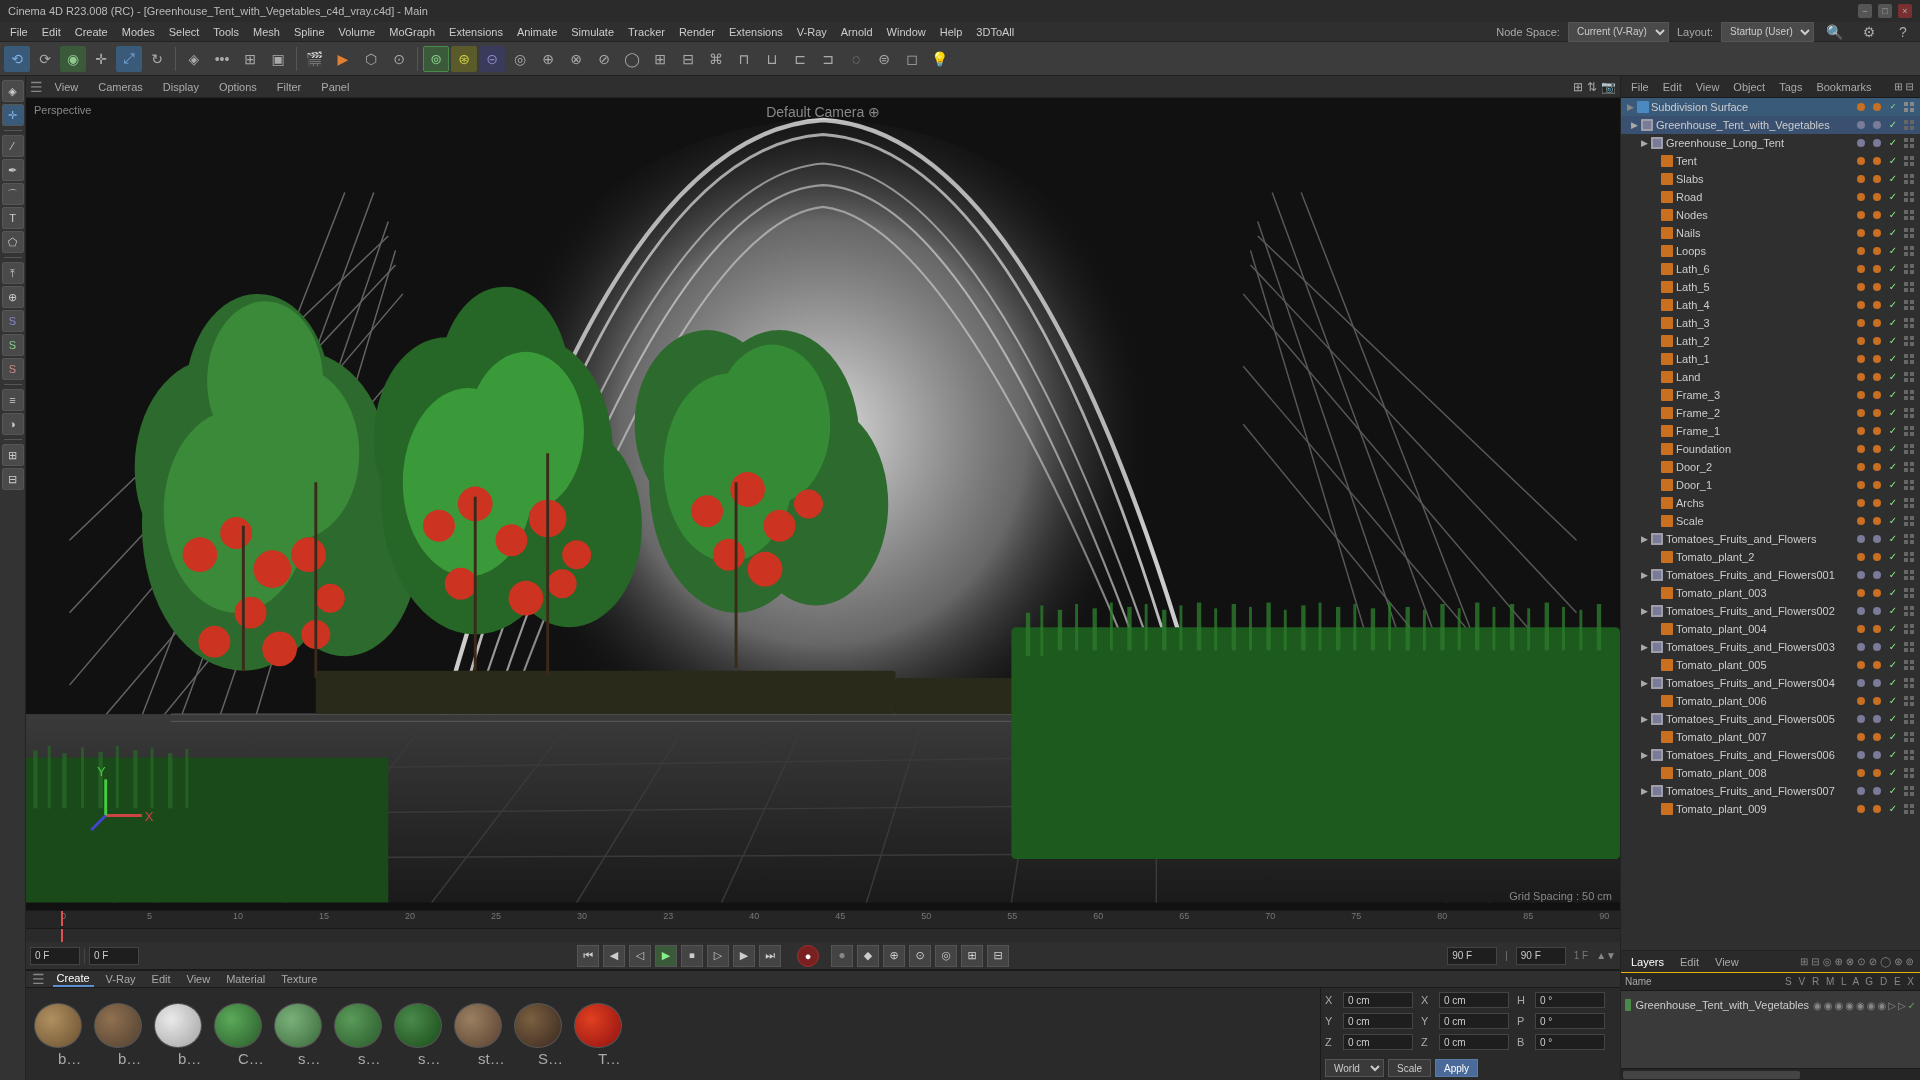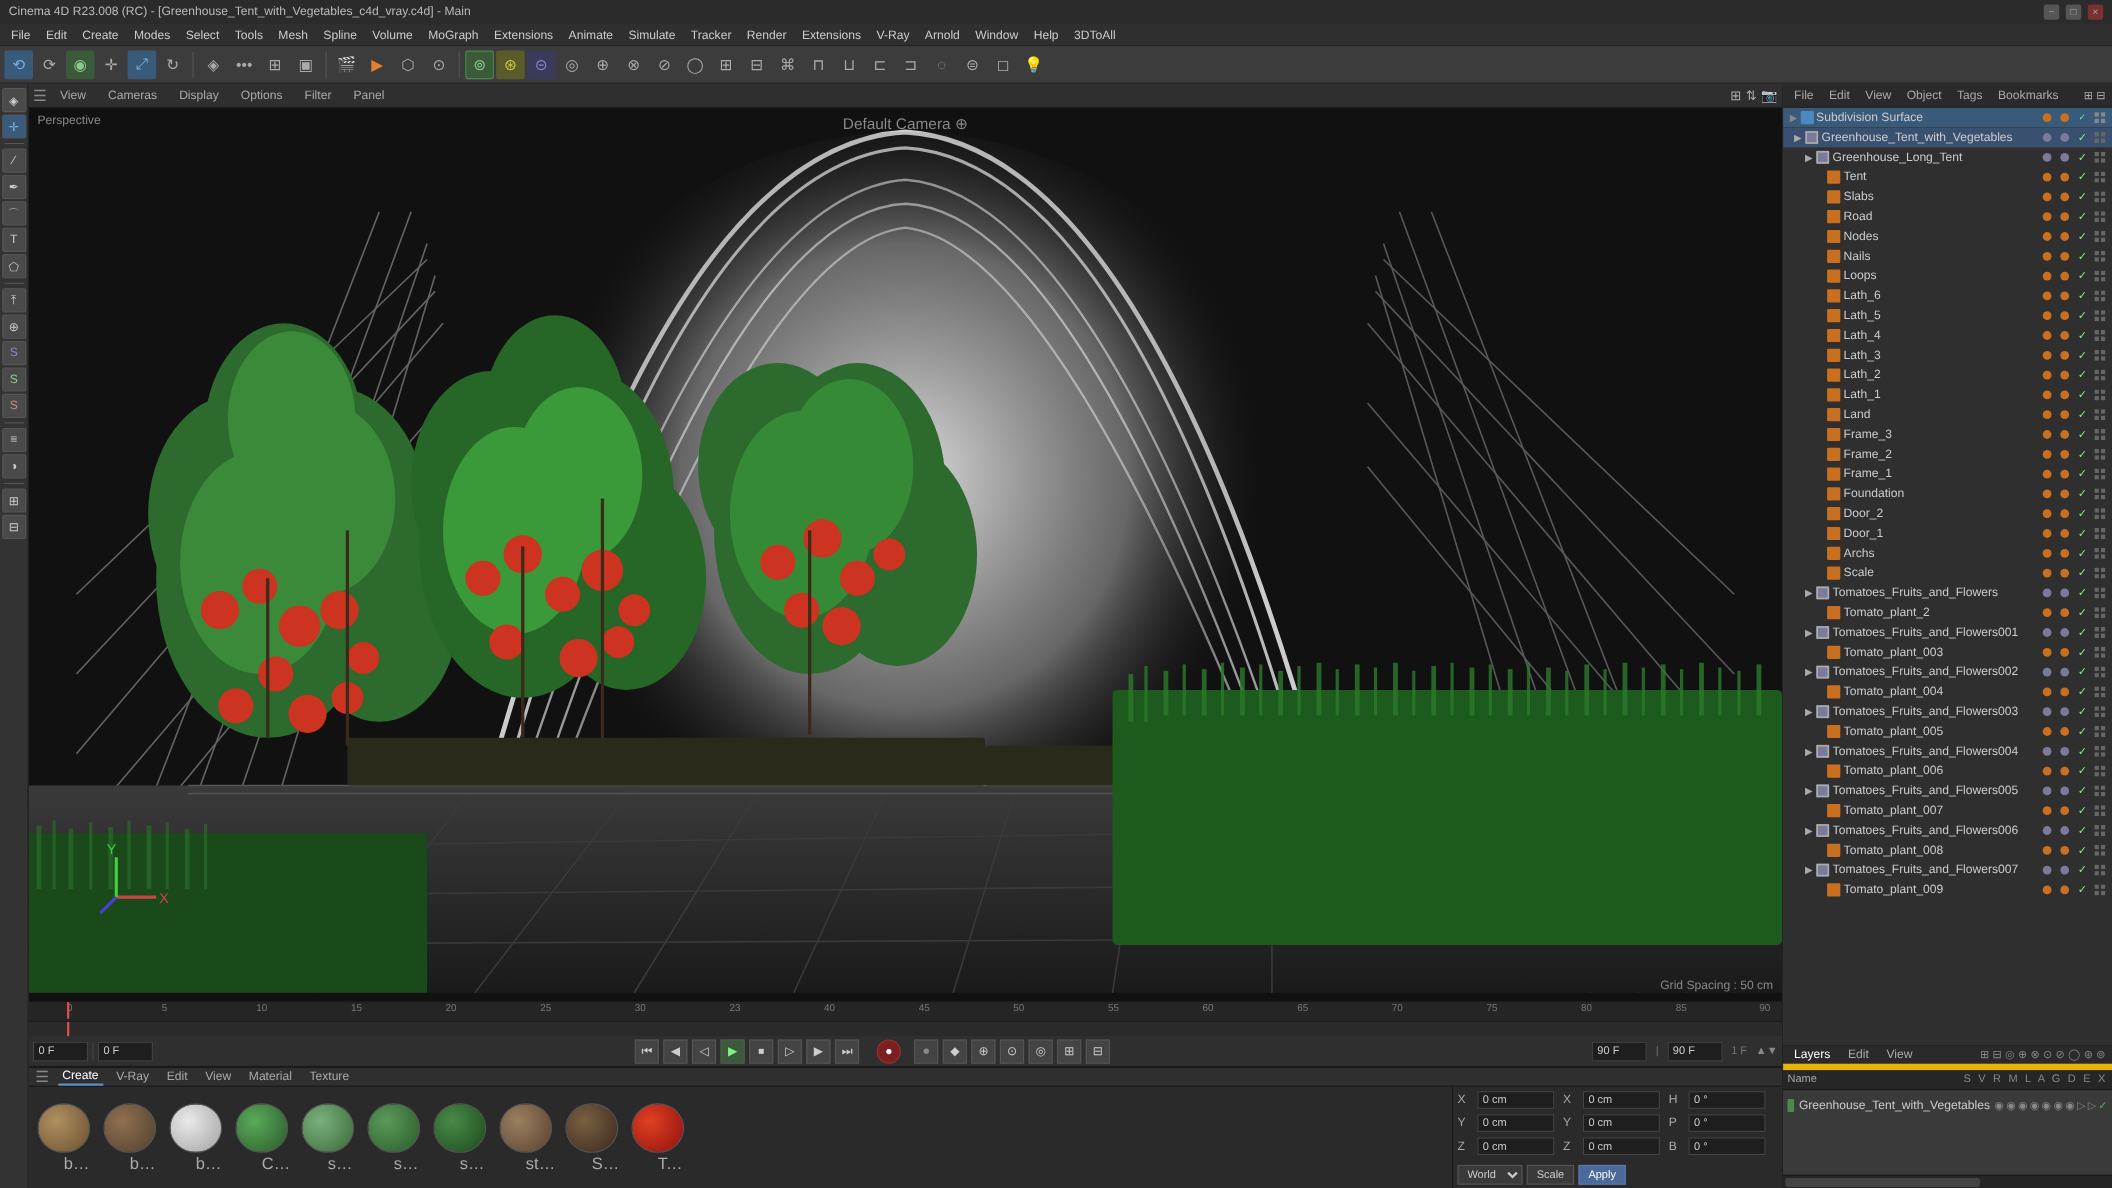--- a/index.html
+++ b/index.html
@@ -405,21 +405,21 @@
       padding: 1px 8px;
       cursor: pointer;
     }
     .layers-header {
       height: 22px;
       background: #2a2a2a;
       display: flex;
       align-items: center;
       padding: 0 6px;
       gap: 8px;
-      border-bottom: 6px solid #eab308;
+      border-bottom: 1px solid #eab308;
     }
     .layers-tab {
       cursor: pointer;
       color: #aaa;
       font-size: 11px;
       padding: 1px 4px;
     }
     .layers-tab.active { color: #fff; }
     .layers-content {
       flex: 1;
@@ -502,20 +502,33 @@
   <div class="menu-item">Animate</div>
   <div class="menu-item">Simulate</div>
   <div class="menu-item">Tracker</div>
   <div class="menu-item">Render</div>
   <div class="menu-item">Extensions</div>
   <div class="menu-item">V-Ray</div>
   <div class="menu-item">Arnold</div>
   <div class="menu-item">Window</div>
   <div class="menu-item">Help</div>
   <div class="menu-item">3DToAll</div>
+  <div style="margin-left:auto; display:flex; align-items:center; gap:8px;">
+    <span class="node-space-label">Node Space:</span>
+    <select class="node-space-select">
+      <option>Current (V-Ray)</option>
+    </select>
+    <span class="layout-label">Layout:</span>
+    <select class="layout-select">
+      <option>Startup (User)</option>
+    </select>
+    <div class="tbi">🔍</div>
+    <div class="tbi">⚙</div>
+    <div class="tbi">?</div>
+  </div>
 </div>
 
 <div class="main-toolbar">
 
   <div class="top-toolbar-section">
     <div class="tbi active">⟲</div>
     <div class="tbi">⟳</div>
     <div class="tbi" style="background:#3a5a3a; color:#8ec88e;">◉</div>
     <div class="tbi">✛</div>
     <div class="tbi active">⤢</div>

